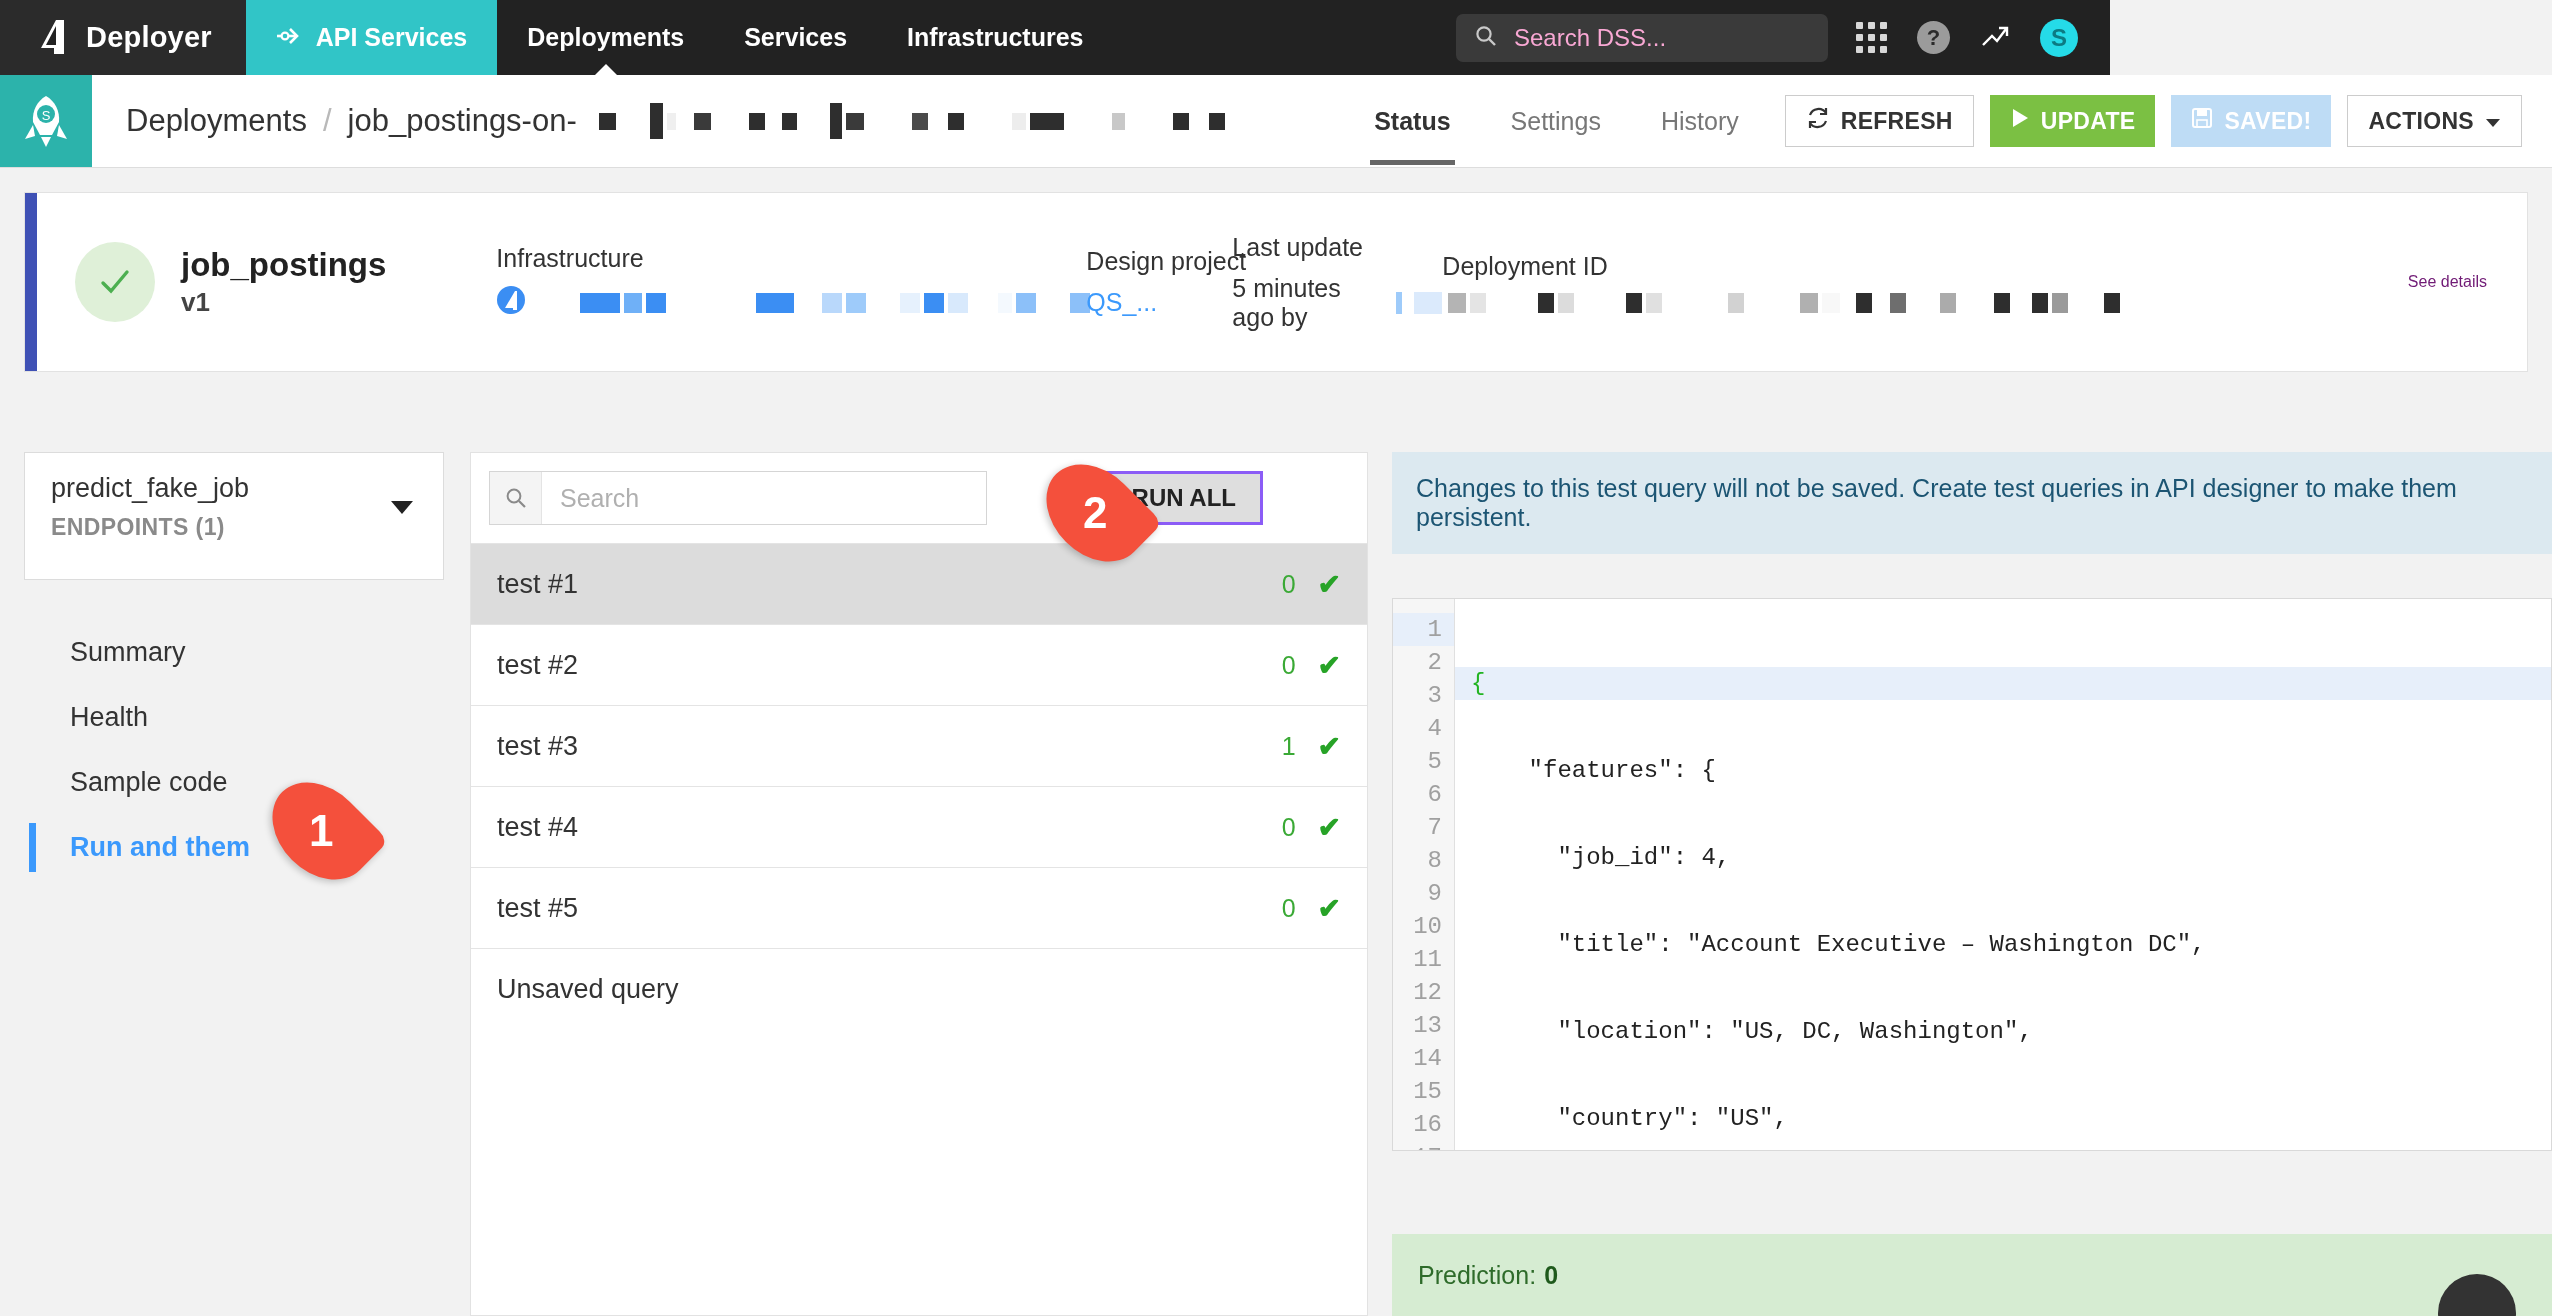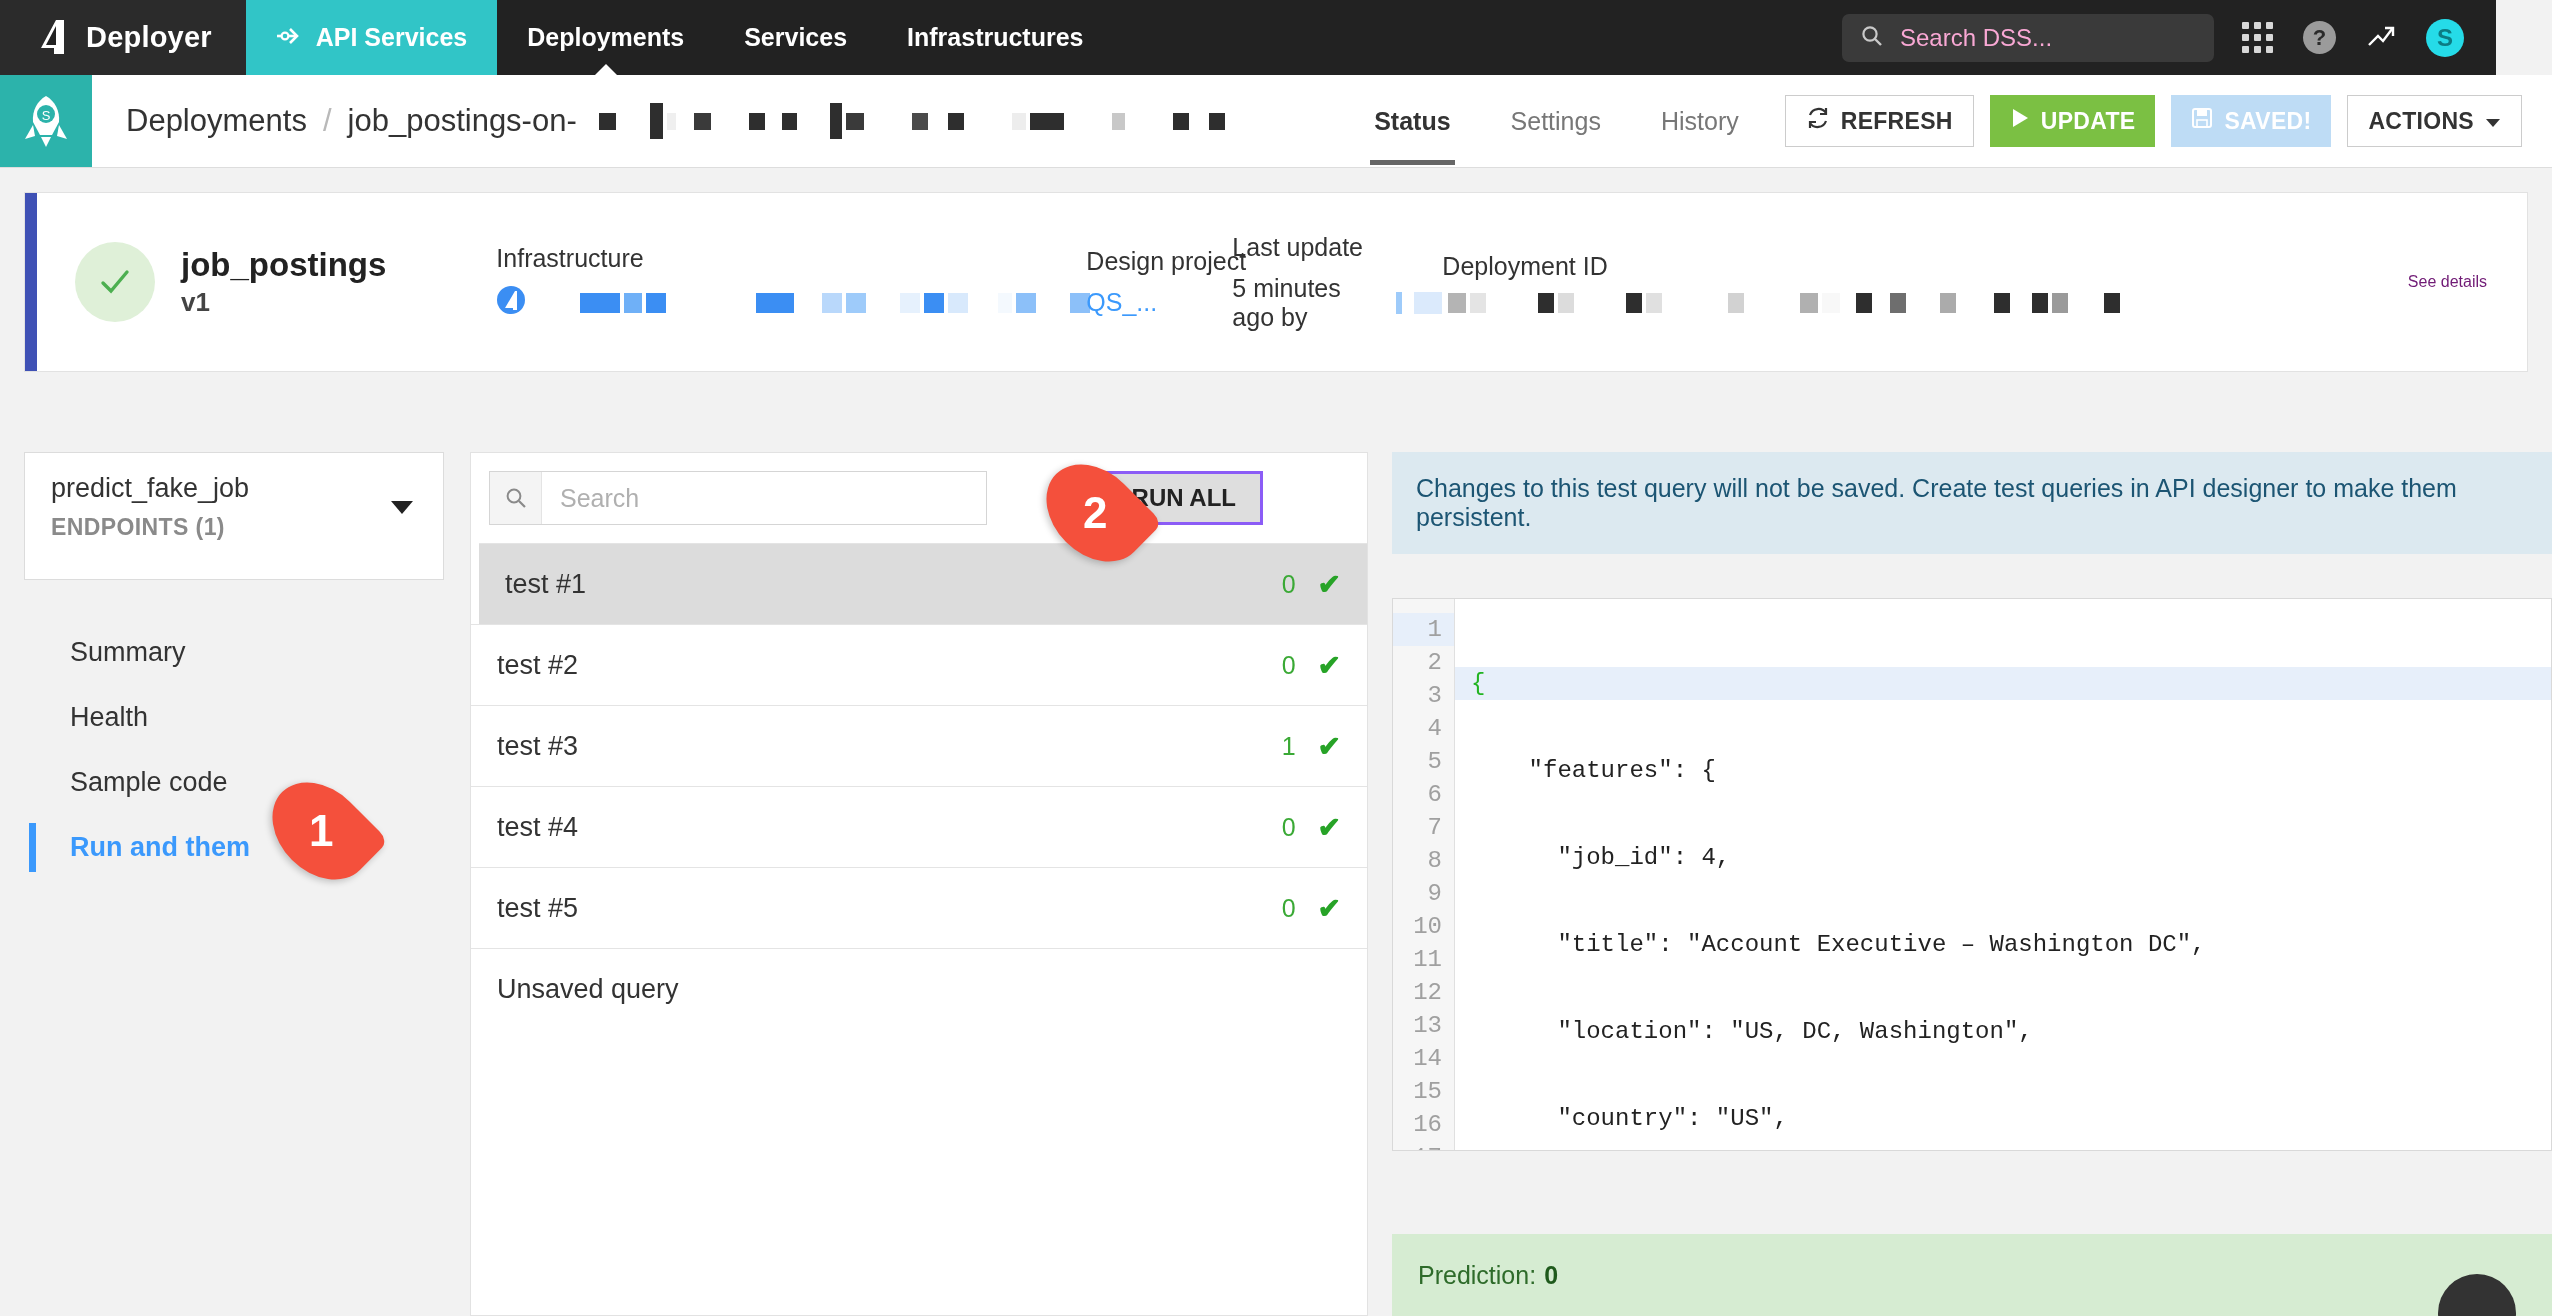--- a/index.html
+++ b/index.html
@@ -6,21 +6,21 @@
   html, body {
     width: 2552px; height: 1316px;
     background: #ffffff;
     font-family: "Liberation Sans", sans-serif;
     overflow: hidden;
   }
   .app { position: relative; width: 2552px; height: 1316px; background: #f2f2f2; }
 
   
   .topnav {
-    position: absolute; top: 0; left: 0; width: 2496px; height: 75px;
+    position: absolute; top: 0; left: 0; width: 2110px; height: 75px;
     background: #222222; display: flex; align-items: stretch;
   }
   .brand {
     display: flex; align-items: center; gap: 18px;
     padding: 0 34px 0 34px; background: #2b2b2b;
   }
   .brand-logo { width: 34px; height: 40px; position: relative; }
   .brand-name {
     color: #ffffff; font-size: 29px; font-weight: bold; letter-spacing: .2px;
   }
@@ -163,21 +163,21 @@
     font-size: 24px; font-weight: bold; color: #222222;
   }
   .play-tri {
     width: 0; height: 0; border-left: 19px solid #222222;
     border-top: 12px solid transparent; border-bottom: 12px solid transparent;
   }
   .test-row {
     display: flex; align-items: center; height: 81px; padding: 0 26px;
     border-top: 1px solid #e4e4e4; font-size: 27px; color: #333333;
   }
-  .test-row.selected { background: #dcdcdc; margin-left: 8px; }
+  .test-row.selected { background: #dcdcdc; }
   .test-count { margin-left: auto; font-size: 25px; color: #3aa935; }
   .test-check { margin-left: 22px; color: #27a327; font-size: 28px; font-weight: bold; }
 
   
   .rightpanel { position: absolute; left: 1392px; top: 452px; width: 1160px; height: 864px; }
   .notice {
     background: #dce9f0; color: #1c5573; font-size: 25px;
     padding: 22px 24px; margin-bottom: 44px;
   }
   .editor {

